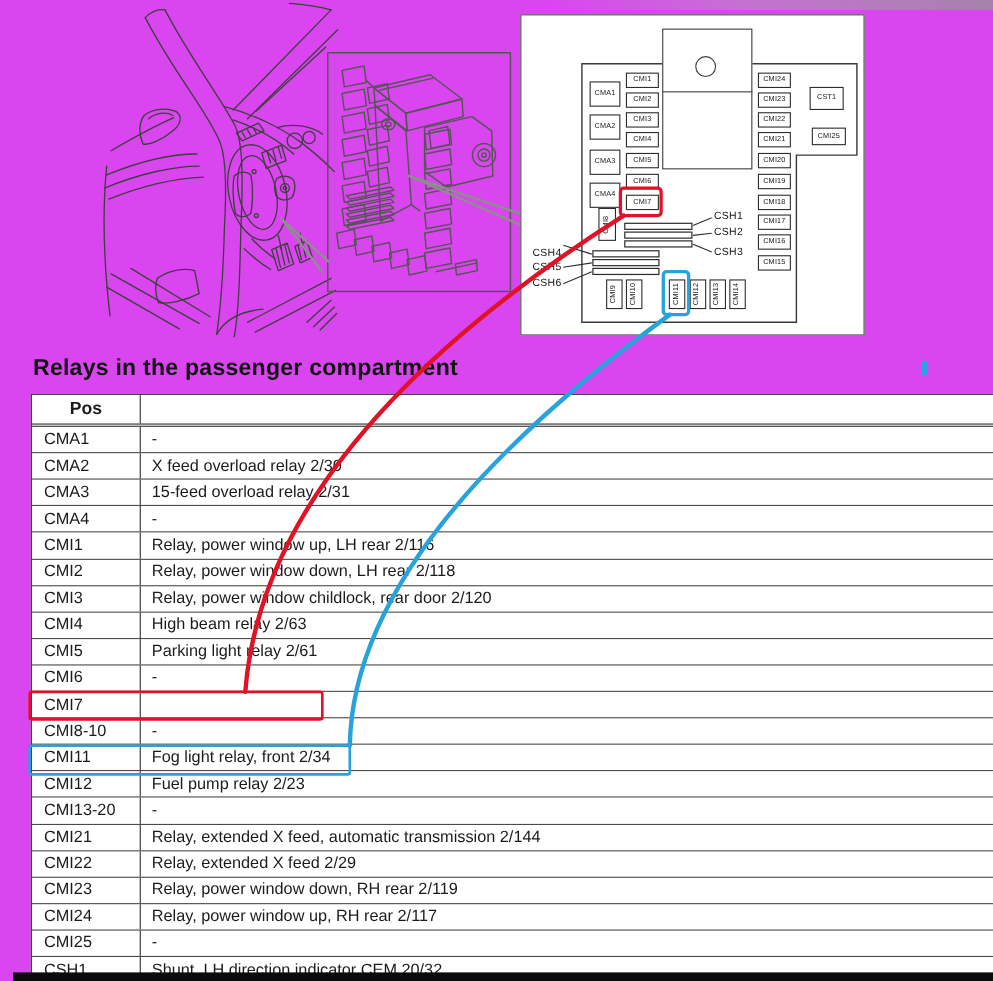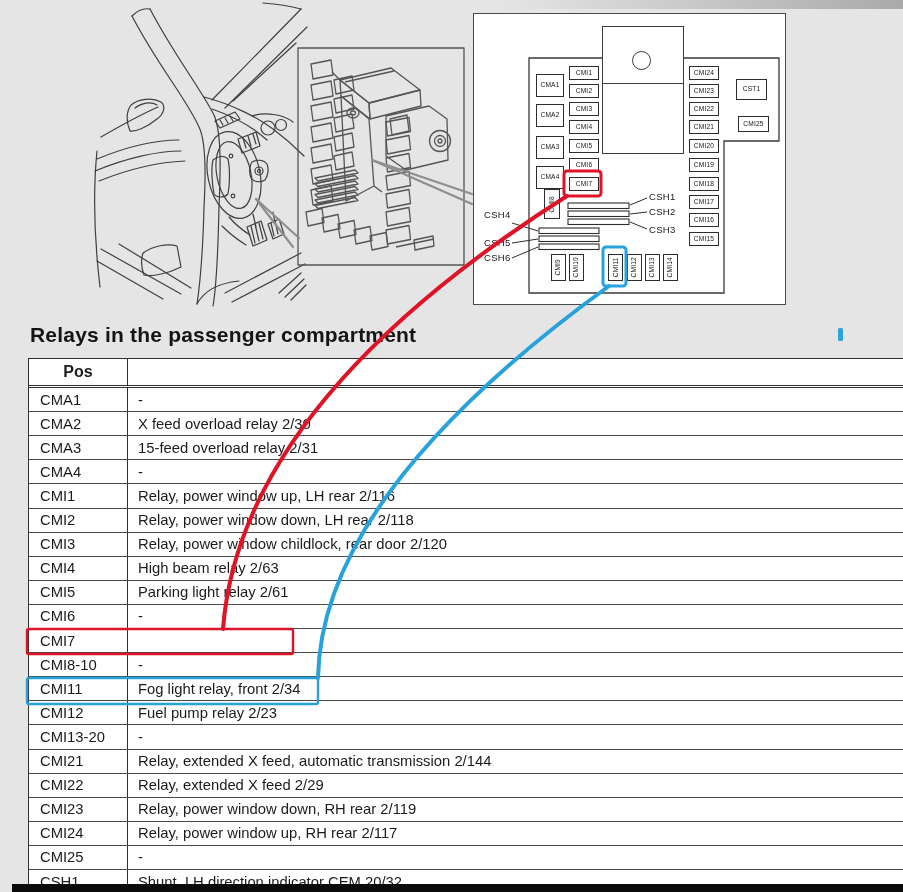--- a/index.html
+++ b/index.html
@@ -1,17 +1,17 @@
 <!DOCTYPE html>
 <html><head>
 <meta charset="utf-8">
 <style>
   html,body{margin:0;padding:0;background:#fff;}
   *{box-sizing:border-box;}
-  .stage{position:relative;width:903px;height:892px;background:#e5e5e5;overflow:hidden;
+  .stage{position:relative;width:903px;height:892px;background:#d946ef;overflow:hidden;
          font-family:"Liberation Sans",sans-serif;color:#1b1b1b;}
 
   
   .top-grad{position:absolute;left:500px;top:0;width:403px;height:9px;
     background:linear-gradient(90deg,rgba(180,180,180,0) 0%,rgba(170,170,170,.45) 45%,rgba(150,150,150,.75) 100%);}
 
   
   .illus{position:absolute;left:0;top:0;}
 
   
@@ -268,21 +268,21 @@
     <div class="rb rbv" style="left:171px;top:240px;width:15px;height:27px">
         <span>CMI13</span>
       </div>
     <div class="rb rbv" style="left:189px;top:240px;width:15px;height:27px">
         <span>CMI14</span>
       </div>
 
     <div class="shlabel" style="left:175px;top:178px">CSH1</div>
     <div class="shlabel" style="left:175px;top:193px">CSH2</div>
     <div class="shlabel" style="left:175px;top:211px">CSH3</div>
-    <div class="shlabel" style="left:10px;top:196px">CSH4</div>
+    <div class="shlabel" style="left:10px;top:212px">CSH4</div>
     <div class="shlabel" style="left:10px;top:224px">CSH5</div>
     <div class="shlabel" style="left:10px;top:239px">CSH6</div>
   </div>
 
   <h1 class="title">Relays in the passenger compartment</h1>
 
   <div class="rtable">
     <div class="t-head">
       <div class="h-pos">Pos</div>
     </div>

